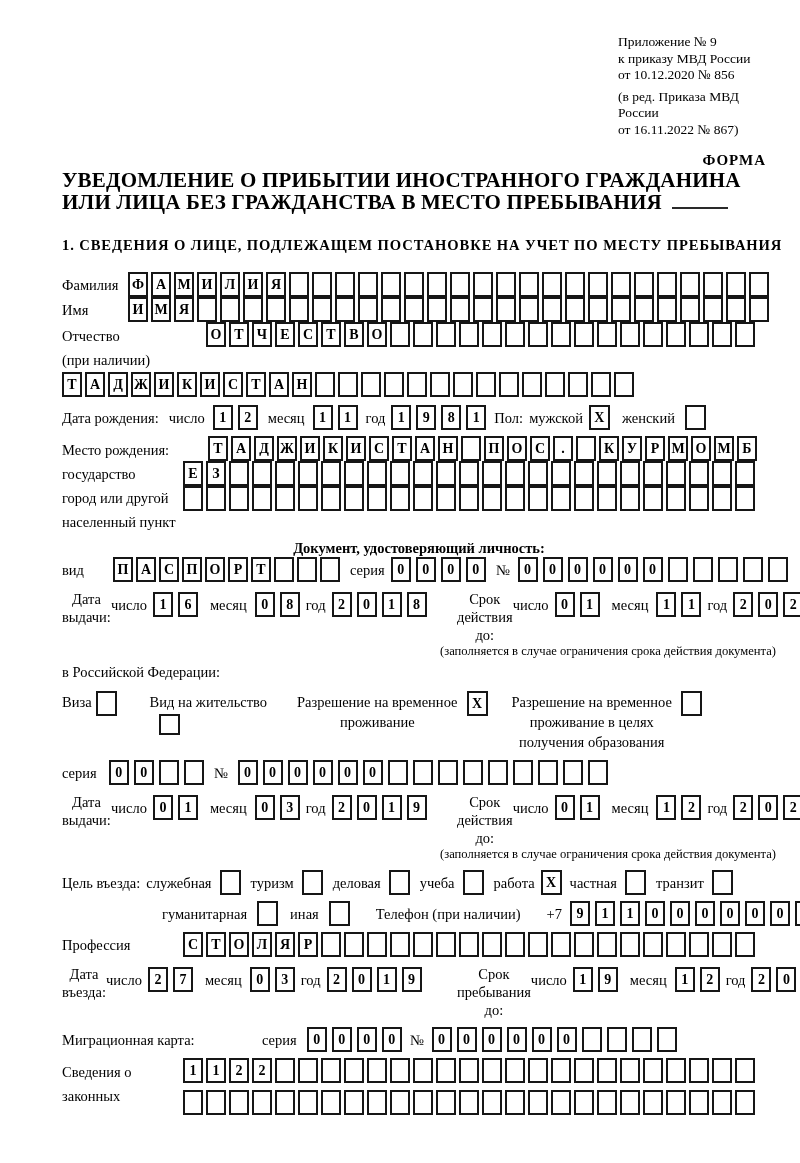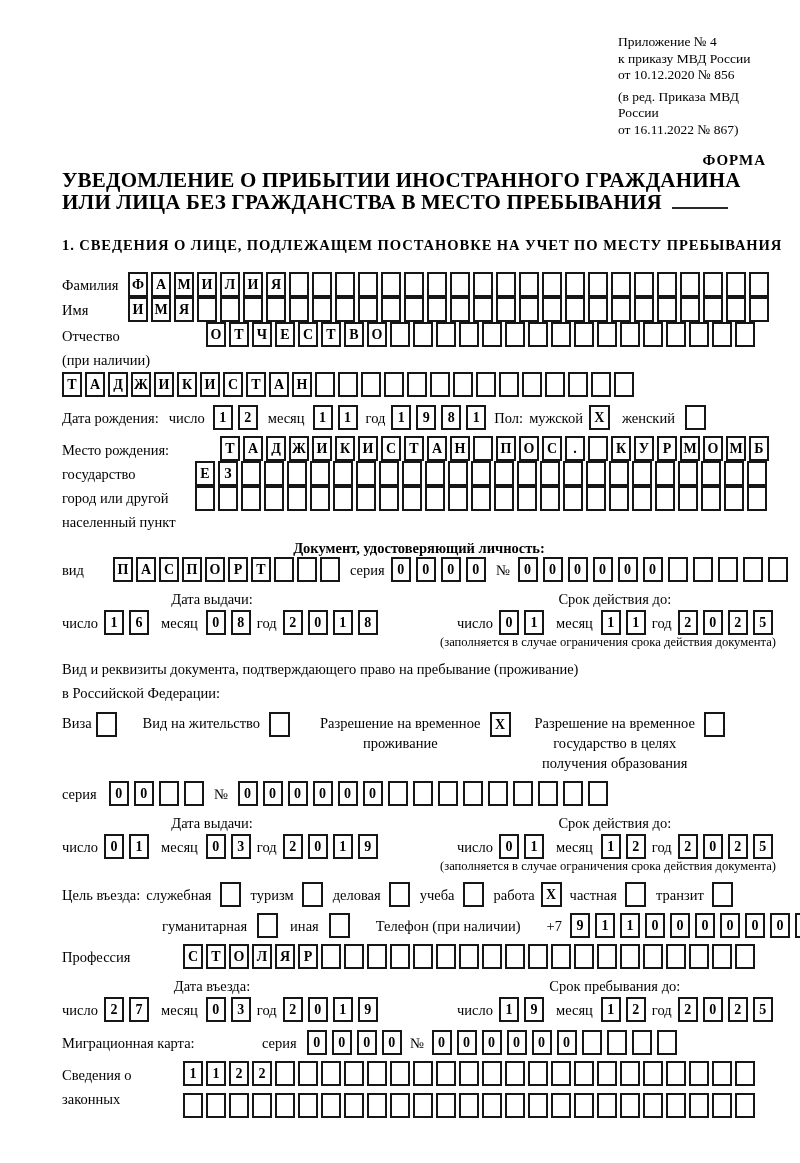--- a/index.html
+++ b/index.html
@@ -33,40 +33,40 @@
   .w121{width:121px;flex:0 0 121px;}
   .w144{width:144px;flex:0 0 144px;}
   .w200{width:200px;flex:0 0 200px;}
   .mr6{margin-right:6px;} .mr8{margin-right:8px;} .mr10{margin-right:10px;} .mr12{margin-right:12px;}
   .ml8{margin-left:8px;} .ml10{margin-left:10px;} .ml25{margin-left:25px;}
 
   .center-bold{font-weight:bold;font-size:14.5px;text-align:center;margin-top:6px;}
 
   
   .datepair{display:flex;margin-top:8px;}
-  .dategroup{display:flex;flex-direction:column;}
+  .dategroup{display:flex;}
   .dategroup.left{width:300px;flex:0 0 300px;margin-right:95px;}
   .dg-head{font-size:14.5px;text-align:center;line-height:18px;}
   .dg-row{display:flex;align-items:flex-start;margin-top:2px;}
   .note{font-size:12.6px;text-align:right;margin-top:0;}
   .plain{font-size:14.5px;line-height:22px;margin-top:8px;}
 
   
   .opts{display:flex;align-items:flex-start;margin-top:6px;}
   .opt{display:flex;align-items:flex-start;}
   .opt .cap{font-size:14.5px;line-height:20px;text-align:center;padding-top:3px;}
   .opt .checkbox{margin-left:9px;margin-top:2px;}
 </style>
 </head>
 <body>
 
 <div class="page">
 
   <div class="appendix">
-    <div>Приложение № 4</div>
+    <div>Приложение № 9</div>
     <div>к приказу МВД России</div>
     <div>от 10.12.2020 № 856</div>
     <div class="gap"></div>
     <div>(в ред. Приказа МВД России</div>
     <div>от 16.11.2022 № 867)</div>
   </div>
 
   <div class="forma">ФОРМА</div>
 
   <div class="title">
@@ -228,21 +228,21 @@
         <span class="cell">8</span>
         <span class="cell">1</span>
       </span>
     <span class="lbl mr6">Пол:</span>
     <span class="lbl mr6">мужской</span>
     <span class="checkbox mr12">X</span>
     <span class="lbl mr10">женский</span>
     <span class="checkbox"></span>
   </div>
 
-  <div class="row" style="margin-top:6px;gap:12px;">
+  <div class="row" style="margin-top:6px;">
     <span class="lblcol w121">
       <div>Место рождения:</div>
       <div>государство</div>
       <div>город или другой</div>
       <div>населенный пункт</div>
     </span>
     <span>
       <div class="row ml25" style="margin-top:0;">
         <span class="cells">
             <span class="cell">Т</span>
@@ -412,43 +412,42 @@
             <span class="cell">2</span>
             <span class="cell">0</span>
             <span class="cell">2</span>
             <span class="cell">5</span>
           </span>
       </div>
     </div>
   </div>
   <div class="note">(заполняется в случае ограничения срока действия документа)</div>
 
-  <div class="plain">Вид и реквизиты документа, подтверждающего право на пребывание (проживание)</div>
   <div class="plain" style="margin-top:2px;">в Российской Федерации:</div>
 
   <div class="opts">
     <span class="opt">
       <span class="cap">Виза</span>
       <span class="checkbox" style="margin-left:4px;"></span>
     </span>
-    <span class="opt" style="margin-left:26px;">
+    <span class="opt" style="margin-left:33px;flex-direction:column;">
       <span class="cap">Вид на жительство</span>
       <span class="checkbox"></span>
     </span>
     <span class="opt" style="margin-left:30px;">
       <span class="cap">
         <div>Разрешение на временное</div>
         <div>проживание</div>
       </span>
       <span class="checkbox">X</span>
     </span>
     <span class="opt" style="margin-left:24px;">
       <span class="cap">
         <div>Разрешение на временное</div>
-        <div>государство в целях</div>
+        <div>проживание в целях</div>
         <div>получения образования</div>
       </span>
       <span class="checkbox"></span>
     </span>
   </div>
 
   <div class="row" style="margin-top:8px;">
     <span class="lbl mr12">серия</span>
     <span class="cells sp">
         <span class="cell">0</span>

